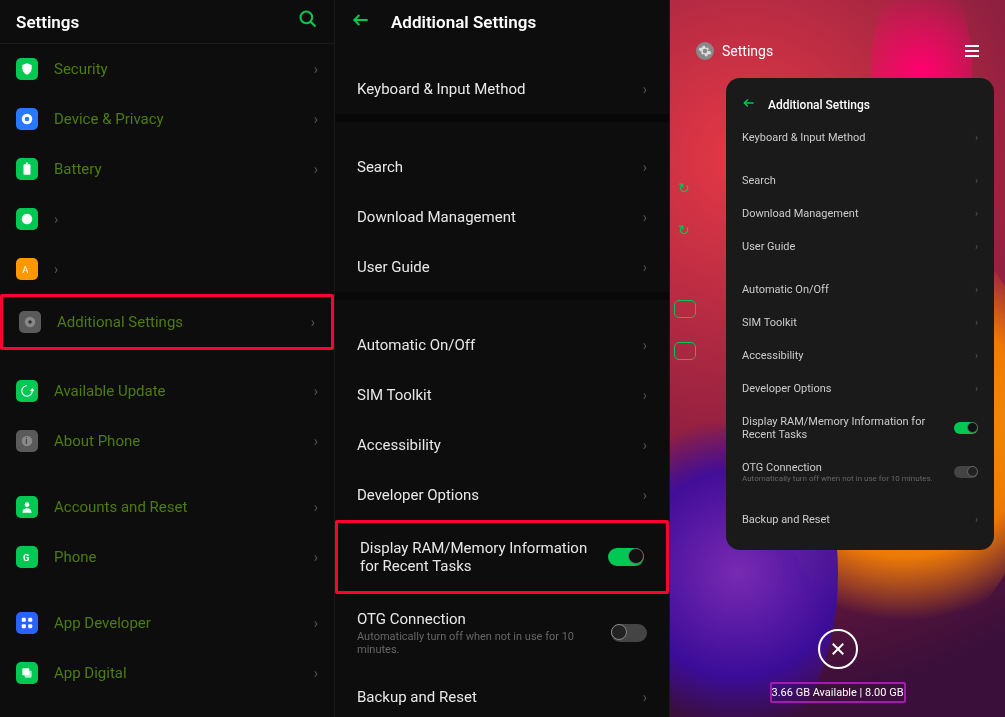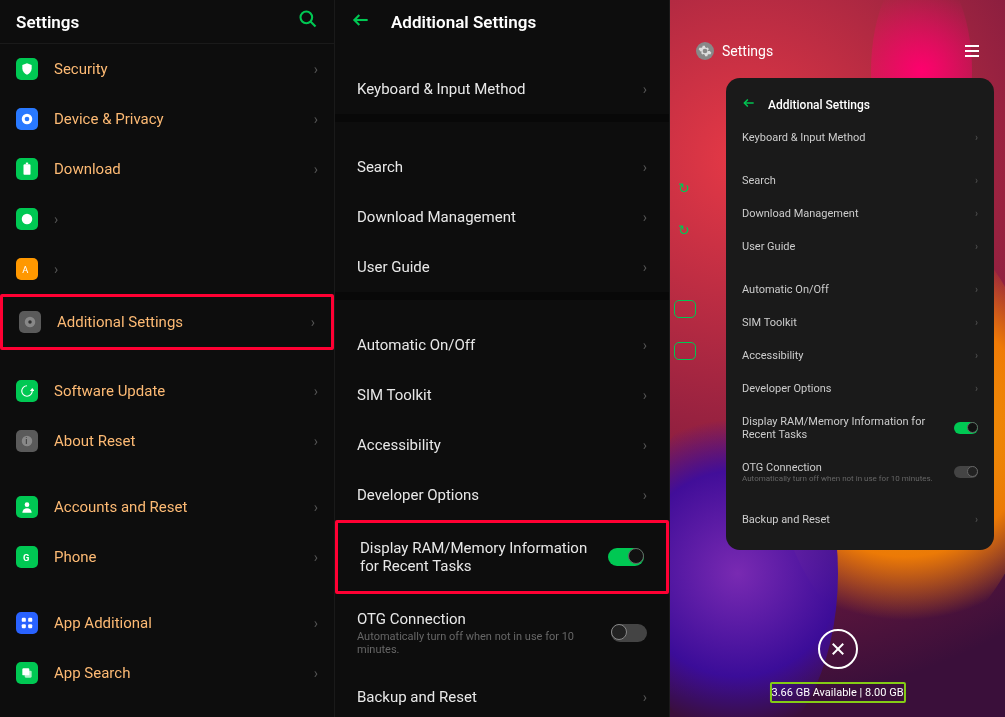--- a/index.html
+++ b/index.html
@@ -59,21 +59,21 @@
     .ic-green { background: #00c853; }
     .ic-blue { background: #2979ff; }
     .ic-orange { background: #ff9800; }
     .ic-grey { background: #5a5a5a; }
     .ic-bluesq { background: #2962ff; }
     .ic-greensq { background: #00c853; }
 
     .item-label {
       flex: 1;
       font-size: 15px;
-      color: #fdba74;
+      color: #4d7c0f;
     }
     .chev {
       color: #555;
       font-size: 14px;
     }
     .gap { height: 16px; }
 
     .highlight-red {
       border: 3px solid #ff0033;
       border-radius: 2px;
@@ -310,21 +310,21 @@
       justify-content: center;
       z-index: 5;
     }
     .close-btn svg { stroke: #fff; }
 
     .ram-box {
       position: absolute;
       bottom: 14px;
       left: 50%;
       transform: translateX(-50%);
-      border: 2px solid #84cc16;
+      border: 2px solid #a21caf;
       padding: 2px 0;
       z-index: 5;
     }
     .ram-text {
       font-size: 11px;
       color: #fff;
       white-space: nowrap;
     }
 
     
@@ -364,21 +364,21 @@
         <div class="item-label">Device &amp; Privacy</div>
         <div class="chev">›</div>
       </div>
       <div class="item">
         <div class="icon ic-green">
           <svg class="svg-ic" viewBox="0 0 24 24">
             <rect x="6" y="4" width="12" height="18" rx="2"></rect>
             <rect x="10" y="1" width="4" height="3"></rect>
           </svg>
         </div>
-        <div class="item-label">Download</div>
+        <div class="item-label">Battery</div>
         <div class="chev">›</div>
       </div>
       <div class="item">
         <div class="icon ic-green">
           <svg class="svg-ic" viewBox="0 0 24 24">
             <circle cx="12" cy="12" r="9"></circle>
           </svg>
         </div>
         <div class="chev">›</div>
       </div>
@@ -400,31 +400,31 @@
         <div class="item-label">Additional Settings</div>
         <div class="chev">›</div>
       </div>
       <div class="gap"></div>
       <div class="item">
         <div class="icon ic-green">
           <svg class="svg-ic" viewBox="0 0 24 24">
             <path d="M12 4a8 8 0 108 8h-3l4-5 4 5h-3A10 10 0 1112 2z"></path>
           </svg>
         </div>
-        <div class="item-label">Software Update</div>
+        <div class="item-label">Available Update</div>
         <div class="chev">›</div>
       </div>
       <div class="item">
         <div class="icon ic-grey">
           <svg class="svg-ic" viewBox="0 0 24 24">
             <circle cx="12" cy="12" r="9" fill="#888"></circle>
             <text x="9" y="17" font-size="14" fill="#222">i</text>
           </svg>
         </div>
-        <div class="item-label">About Reset</div>
+        <div class="item-label">About Phone</div>
         <div class="chev">›</div>
       </div>
       <div class="gap"></div>
       <div class="item">
         <div class="icon ic-greensq">
           <svg class="svg-ic" viewBox="0 0 24 24">
             <circle cx="12" cy="8" r="4"></circle>
             <path d="M4 22a8 8 0 0116 0z"></path>
           </svg>
         </div>
@@ -443,31 +443,31 @@
       <div class="gap"></div>
       <div class="item">
         <div class="icon ic-bluesq">
           <svg class="svg-ic" viewBox="0 0 24 24">
             <rect x="3" y="3" width="7" height="7" rx="2"></rect>
             <rect x="14" y="3" width="7" height="7" rx="2"></rect>
             <rect x="3" y="14" width="7" height="7" rx="2"></rect>
             <rect x="14" y="14" width="7" height="7" rx="2"></rect>
           </svg>
         </div>
-        <div class="item-label">App Additional</div>
+        <div class="item-label">App Developer</div>
         <div class="chev">›</div>
       </div>
       <div class="item">
         <div class="icon ic-greensq">
           <svg class="svg-ic" viewBox="0 0 24 24">
             <rect x="4" y="4" width="12" height="12" rx="2"></rect>
             <rect x="8" y="8" width="12" height="12" rx="2" fill="#fff" opacity="0.7"></rect>
           </svg>
         </div>
-        <div class="item-label">App Search</div>
+        <div class="item-label">App Digital</div>
         <div class="chev">›</div>
       </div>
     </div>
 </div>
 
 <div class="panel2">
   <div class="p2-header">
     <div class="back-arrow">
       <svg width="20" height="20" viewBox="0 0 24 24" fill="none" stroke="#00c853" stroke-width="2.5">
           <line x1="20" y1="12" x2="4" y2="12"></line>

